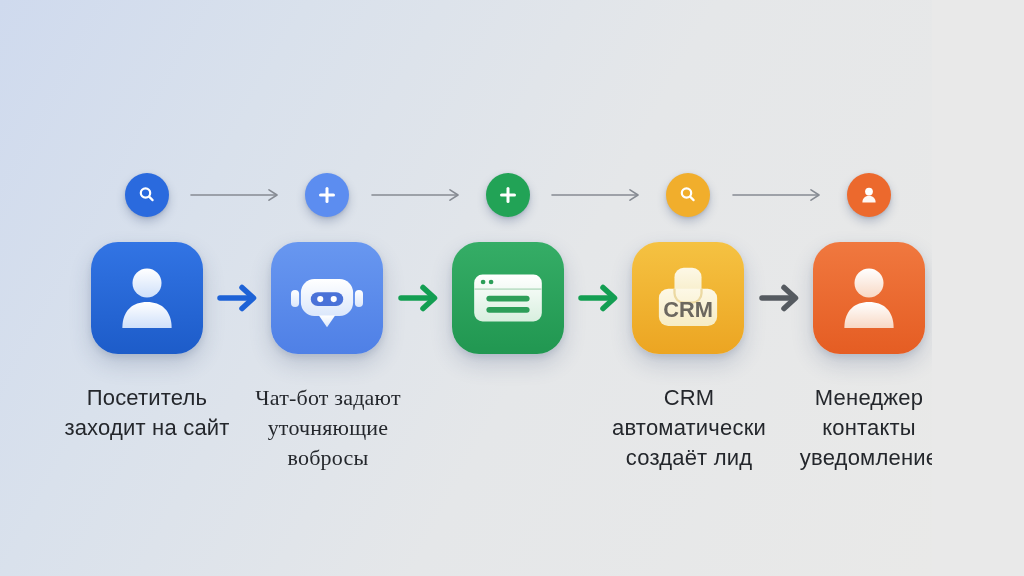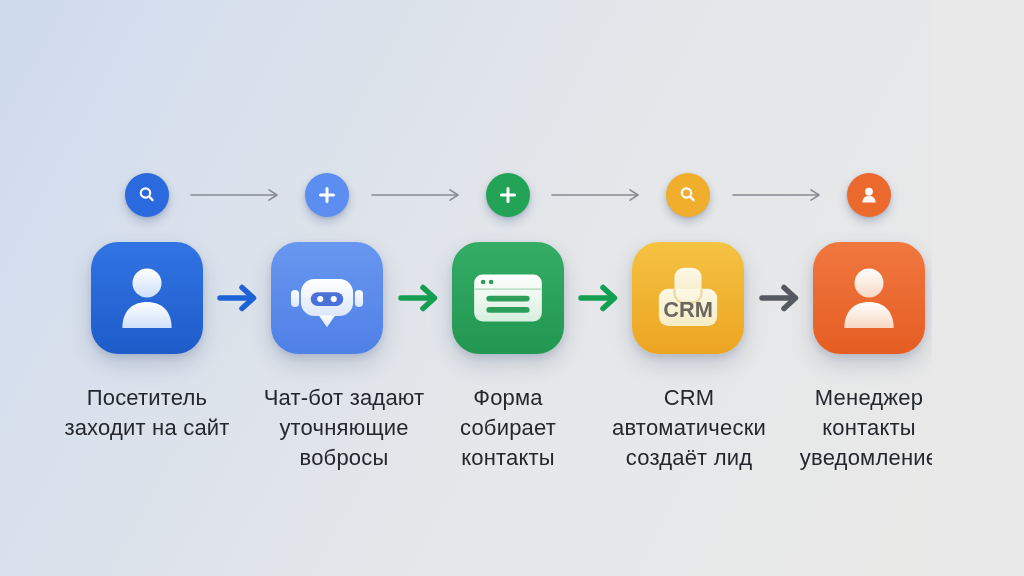--- a/index.html
+++ b/index.html
@@ -196,26 +196,23 @@
   </svg>
   <svg class="tile-arrow" style="left:758px;">
     <g fill="none" stroke-width="5.5" stroke-linecap="round" stroke-linejoin="round" stroke="#555a60">
       <line x1="4" y1="16" x2="36" y2="16"></line>
         <polyline points="26,5.5 37.5,16 26,26.5"></polyline>
     </g>
   </svg>
 
   <div class="step-label" style="left:37px;">Посетитель
 заходит на сайт</div>
-  <div class="step-label" style="left:234px;">Чат-бот задают
+  <div class="step-label" style="left:218px;font-family:Liberation Serif, serif;">Чат-бот задают
 уточняющие
 вобросы</div>
-  <div class="step-label" style="left:398px;">Форма
-собирает
-контакты</div>
   <div class="step-label" style="left:579px;">CRM
 автоматически
 создаёт лид</div>
   <div class="step-label" style="left:759px;">Менеджер
 контакты
 уведомление</div>
 
 </div>
 
 </body></html>

